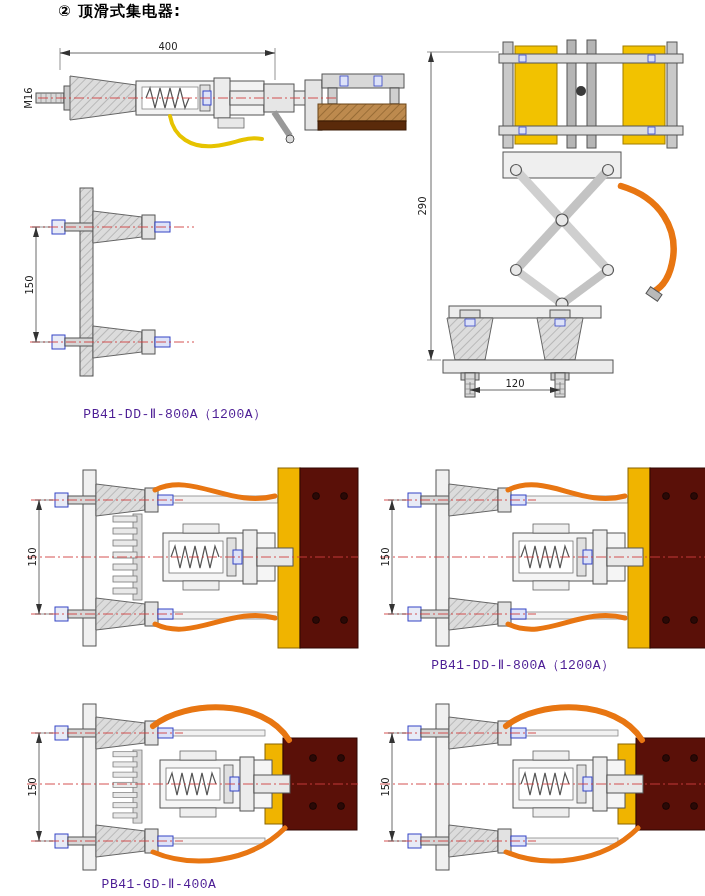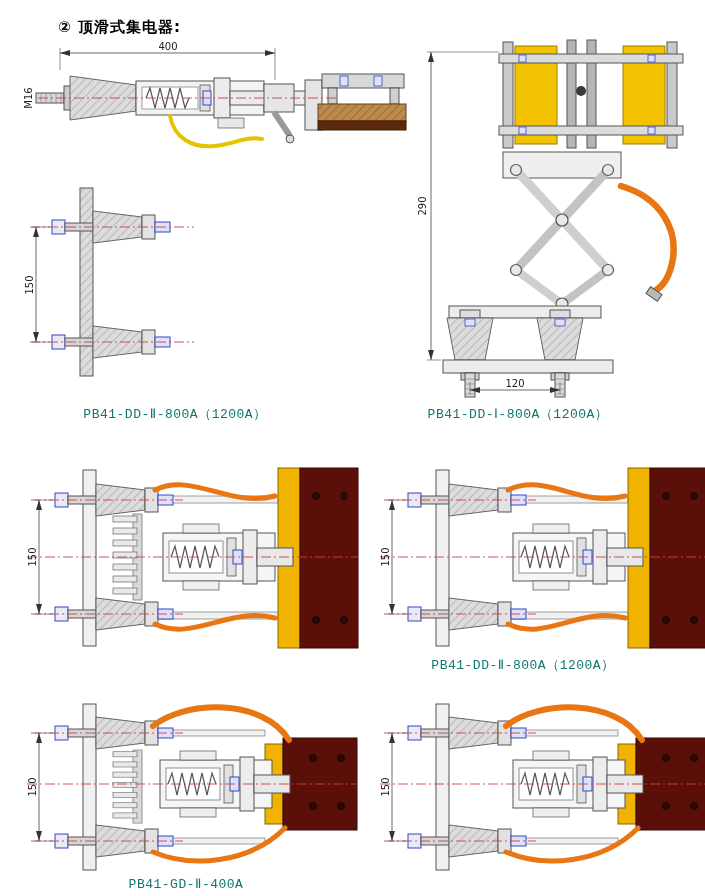--- a/index.html
+++ b/index.html
@@ -1,21 +1,21 @@
 <!DOCTYPE html>
 <html><head>
 <meta charset="utf-8">
 <style>
   *{margin:0;padding:0;box-sizing:border-box}
   html,body{background:#ffffff}
   body{font-family:"DejaVu Sans",sans-serif}
   .page{position:relative;width:705px;height:896px;background:#fff;overflow:hidden}
-  .title{position:absolute;left:58px;top:18px;font-size:15px;font-weight:bold;color:#000;letter-spacing:1px;font-family:"DejaVu Sans",sans-serif}
+  .title{position:absolute;left:58px;top:2px;font-size:15px;font-weight:bold;color:#000;letter-spacing:1px;font-family:"DejaVu Sans",sans-serif}
   .d{position:absolute}
-  .caption{position:absolute;text-align:center;font-family:"Liberation Mono","DejaVu Sans Mono",monospace;font-size:13px;color:#0f766e;letter-spacing:.5px;white-space:nowrap}
+  .caption{position:absolute;text-align:center;font-family:"Liberation Mono","DejaVu Sans Mono",monospace;font-size:13px;color:#4c1d95;letter-spacing:.5px;white-space:nowrap}
   .defs{position:absolute;width:0;height:0;overflow:hidden}
   svg text{font-family:"DejaVu Sans",sans-serif;font-size:10px;fill:#222}
   .cl{stroke:#d04040;stroke-width:.9;stroke-dasharray:10 3 2 3;fill:none}
   .dim{stroke:#444;stroke-width:.8;fill:none}
   .ext{stroke:#666;stroke-width:.7;fill:none}
 </style>
 </head>
 <body>
 
 <div class="page">
@@ -180,21 +180,20 @@
     </g>
     <g>
       <line class="ext" x1="55" y1="344" x2="55" y2="356"></line>
       <line class="ext" x1="145" y1="344" x2="145" y2="356"></line>
       <line class="dim" x1="55" y1="352" x2="145" y2="352" marker-start="url(#arrS)" marker-end="url(#arrE)"></line>
       <text x="100" y="349" text-anchor="middle">120</text>
     </g>
   </svg>
 
   <div class="caption" style="left:25px;top:405px;width:300px">PB41-DD-Ⅱ-800A（1200A）</div>
-  <div class="caption" style="left:398px;top:405px;width:240px">PB41-DD-Ⅰ-800A（1200A）</div>
 
   <svg class="d" style="left:25px;top:462px" width="335" height="192" viewBox="0 0 335 192">
     <rect x="58" y="8" width="13" height="176" fill="#f0f0f0" stroke="#555"></rect>
     <rect x="133" y="34" width="120" height="7" fill="#f1f1f1" stroke="#888" stroke-width="0.8"></rect>
     <rect x="133" y="150" width="120" height="7" fill="#f1f1f1" stroke="#888" stroke-width="0.8"></rect>
     <rect x="253" y="6" width="22" height="180" fill="#f0b400" stroke="#8a6400"></rect>
     <rect x="275" y="6" width="58" height="180" fill="#5a1008" stroke="#300703"></rect>
     <circle cx="291" cy="34" r="3.5" fill="#2a0906" stroke="#000" stroke-width="0.5"></circle>
     <circle cx="319" cy="34" r="3.5" fill="#2a0906" stroke="#000" stroke-width="0.5"></circle>
     <circle cx="291" cy="158" r="3.5" fill="#2a0906" stroke="#000" stroke-width="0.5"></circle>
@@ -290,15 +289,15 @@
     <path d="M 128,28 C 160,2 238,0 264,42" fill="none" stroke="#e87612" stroke-width="6" stroke-linecap="round"></path>
     <path d="M 128,154 C 166,170 224,166 260,130" fill="none" stroke="#e87612" stroke-width="5" stroke-linecap="round"></path>
     <g>
       <line class="ext" x1="28" y1="35" x2="10" y2="35"></line>
       <line class="ext" x1="28" y1="143" x2="10" y2="143"></line>
       <line class="dim" x1="14" y1="35" x2="14" y2="143" marker-start="url(#arrS)" marker-end="url(#arrE)"></line>
       <text transform="translate(11,89) rotate(-90)" text-anchor="middle">150</text>
     </g>
   </svg>
 
-  <div class="caption" style="left:46px;top:876px;width:280px">PB41-GD-Ⅱ-400A</div>
+  <div class="caption" style="left:19px;top:876px;width:280px">PB41-GD-Ⅱ-400A</div>
 
 </div>
 
 </body></html>

